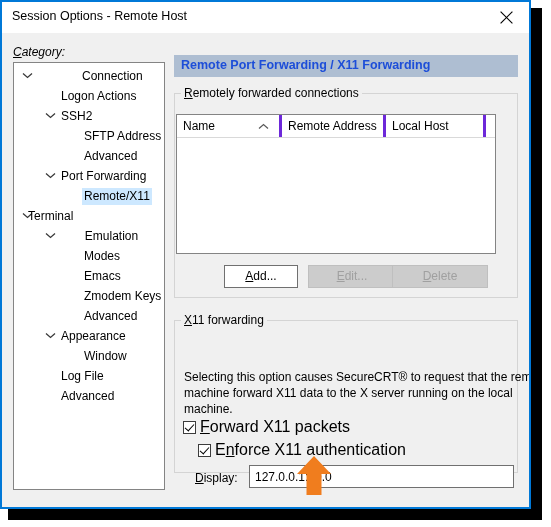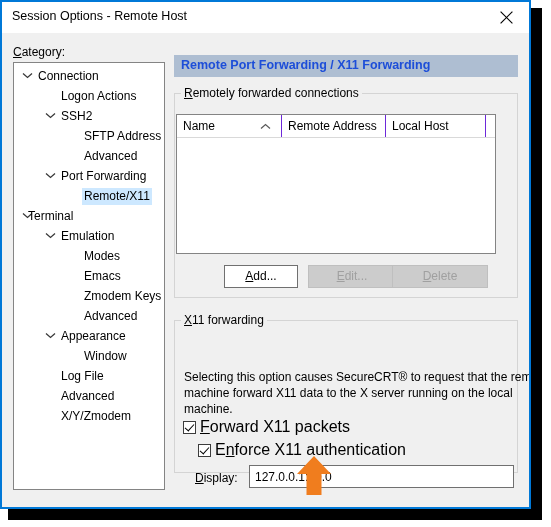--- a/index.html
+++ b/index.html
@@ -65,20 +65,21 @@
     left: 0; top: 31px;
     width: 527px; height: 474px;
     background: #f0f0f0;
   }
 
   
   #category-label {
     position: absolute;
     left: 11px; top: 12px;
     font-size: 12px;
+    font-style: italic;
   }
   .acc { text-decoration: underline; }
 
   
   #tree {
     position: absolute;
     left: 11px; top: 29px;
     width: 152px; height: 428px;
     background: #ffffff;
     border: 1px solid #848484;
@@ -171,21 +172,21 @@
     background: #ffffff;
     border-bottom: 1px solid #d9d9d9;
     box-sizing: border-box;
   }
   .col {
     position: absolute;
     top: 0; height: 22px;
     line-height: 22px;
     font-size: 12px;
     box-sizing: border-box;
-    border-right: 1px solid #6d28d9;
+    border-right: 3px solid #6d28d9;
     padding-left: 6px;
     white-space: nowrap;
     overflow: hidden;
   }
   .sort-ind {
     position: absolute;
     right: 10px; top: 0; height: 22px;
     line-height: 22px;
   }
 
@@ -289,50 +290,49 @@
         <line x1="12.4" y1="0.6" x2="0.6" y2="12.4" stroke="#000" stroke-width="1.1"></line>
       </svg>
     </div>
   </div>
 
   <div id="dlg-body">
 
     <div id="category-label"><span class="acc">C</span>ategory:</div>
 
     <div id="tree">
-        <div class="tree-row" style="top: 2px;"><span class="chev" style="left: 6px;"><svg width="11" height="7" viewBox="0 0 11 7">
+        <div class="tree-row" style="top: 2px; padding-left: 44px;"><span class="chev" style="left: 6px;"><svg width="11" height="7" viewBox="0 0 11 7">
               <polyline points="1,1.5 5.5,5.5 10,1.5" fill="none" stroke="#3a3a3a" stroke-width="1.3"></polyline>
             </svg></span><span class="tree-label" style="margin-left: 22px;">Connection</span></div>
         <div class="tree-row" style="top: 22px;"><span class="tree-label" style="margin-left: 45px;">Logon Actions</span></div>
         <div class="tree-row" style="top: 42px;"><span class="chev" style="left: 29px;"><svg width="11" height="7" viewBox="0 0 11 7">
               <polyline points="1,1.5 5.5,5.5 10,1.5" fill="none" stroke="#3a3a3a" stroke-width="1.3"></polyline>
             </svg></span><span class="tree-label" style="margin-left: 45px;">SSH2</span></div>
         <div class="tree-row" style="top: 62px;"><span class="tree-label" style="margin-left: 68px;">SFTP Address</span></div>
         <div class="tree-row" style="top: 82px;"><span class="tree-label" style="margin-left: 68px;">Advanced</span></div>
         <div class="tree-row" style="top: 102px;"><span class="chev" style="left: 29px;"><svg width="11" height="7" viewBox="0 0 11 7">
               <polyline points="1,1.5 5.5,5.5 10,1.5" fill="none" stroke="#3a3a3a" stroke-width="1.3"></polyline>
             </svg></span><span class="tree-label" style="margin-left: 45px;">Port Forwarding</span></div>
         <div class="tree-row selected" style="top: 122px;"><span class="tree-label" style="margin-left: 68px;">Remote/X11</span></div>
         <div class="tree-row" style="top: 142px;"><span class="chev" style="left: 6px;"><svg width="11" height="7" viewBox="0 0 11 7">
               <polyline points="1,1.5 5.5,5.5 10,1.5" fill="none" stroke="#3a3a3a" stroke-width="1.3"></polyline>
             </svg></span><span class="tree-label" style="margin-left: 12px;">Terminal</span></div>
-        <div class="tree-row" style="top: 162px;"><span class="chev" style="left: 29px;"><svg width="11" height="7" viewBox="0 0 11 7">
+        <div class="tree-row" style="top: 162px; text-align: center;"><span class="chev" style="left: 29px;"><svg width="11" height="7" viewBox="0 0 11 7">
               <polyline points="1,1.5 5.5,5.5 10,1.5" fill="none" stroke="#3a3a3a" stroke-width="1.3"></polyline>
             </svg></span><span class="tree-label" style="margin-left: 45px;">Emulation</span></div>
         <div class="tree-row" style="top: 182px;"><span class="tree-label" style="margin-left: 68px;">Modes</span></div>
         <div class="tree-row" style="top: 202px;"><span class="tree-label" style="margin-left: 68px;">Emacs</span></div>
         <div class="tree-row" style="top: 222px;"><span class="tree-label" style="margin-left: 68px;">Zmodem Keys</span></div>
         <div class="tree-row" style="top: 242px;"><span class="tree-label" style="margin-left: 68px;">Advanced</span></div>
         <div class="tree-row" style="top: 262px;"><span class="chev" style="left: 29px;"><svg width="11" height="7" viewBox="0 0 11 7">
               <polyline points="1,1.5 5.5,5.5 10,1.5" fill="none" stroke="#3a3a3a" stroke-width="1.3"></polyline>
             </svg></span><span class="tree-label" style="margin-left: 45px;">Appearance</span></div>
         <div class="tree-row" style="top: 282px;"><span class="tree-label" style="margin-left: 68px;">Window</span></div>
         <div class="tree-row" style="top: 302px;"><span class="tree-label" style="margin-left: 45px;">Log File</span></div>
         <div class="tree-row" style="top: 322px;"><span class="tree-label" style="margin-left: 45px;">Advanced</span></div>
-        <div class="tree-row" style="top: 342px;"><span class="tree-label" style="margin-left: 45px;">X/Y/Zmodem</span></div>
       </div>
 
     <div id="pane-header">
       <div id="pane-header-text">Remote Port Forwarding / X11 Forwarding</div>
     </div>
 
     <div class="groupbox" id="group-forwarded">
       <span class="group-legend"><span class="acc">R</span>emotely forwarded connections</span>
     </div>
 

